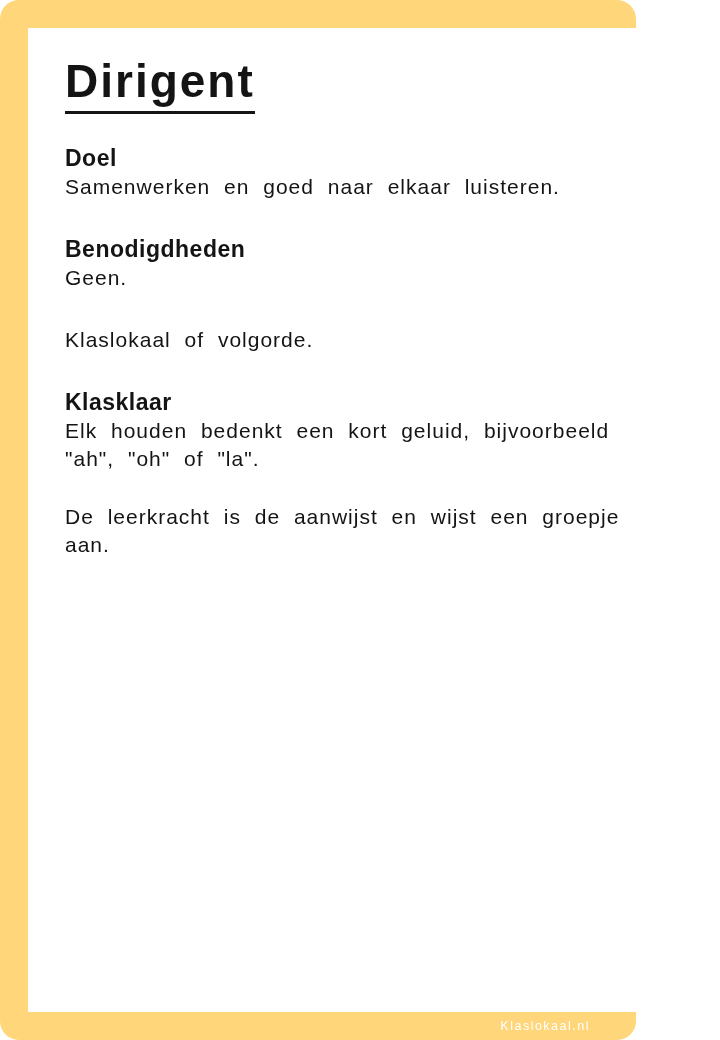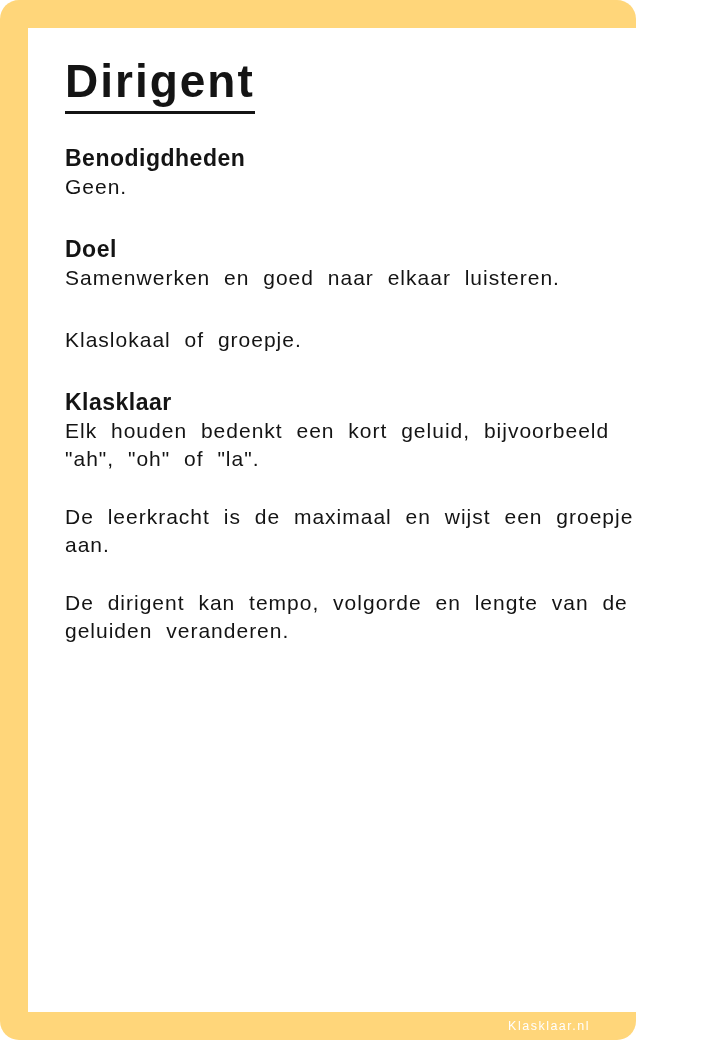--- a/index.html
+++ b/index.html
@@ -68,36 +68,35 @@
 </style>
 </head>
 <body>
 
 <div class="frame">
   <div class="page">
 
     <h1 class="title">Dirigent</h1>
 
     <div class="section">
+      <h2>Doel</h2>
+      <p>Samenwerken en goed naar elkaar luisteren.</p>
+    </div>
+
+    <div class="section">
       <h2>Benodigdheden</h2>
       <p>Geen.</p>
     </div>
 
     <div class="section">
-      <h2>Doel</h2>
-      <p>Samenwerken en goed naar elkaar luisteren.</p>
-    </div>
-
-    <div class="section">
-      <p>Klaslokaal of groepje.</p>
+      <p>Klaslokaal of volgorde.</p>
     </div>
 
     <div class="section">
       <h2>Klasklaar</h2>
       <p>Elk houden bedenkt een kort geluid, bijvoorbeeld "ah", "oh" of "la".</p>
-      <p class="gap">De leerkracht is de maximaal en wijst een groepje aan.</p>
-      <p class="gap">De dirigent kan tempo, volgorde en lengte van de geluiden veranderen.</p>
+      <p class="gap">De leerkracht is de aanwijst en wijst een groepje aan.</p>
     </div>
 
   </div>
 
-  <div class="watermark">Klasklaar.nl</div>
+  <div class="watermark">Klaslokaal.nl</div>
 </div>
 
 </body></html>

